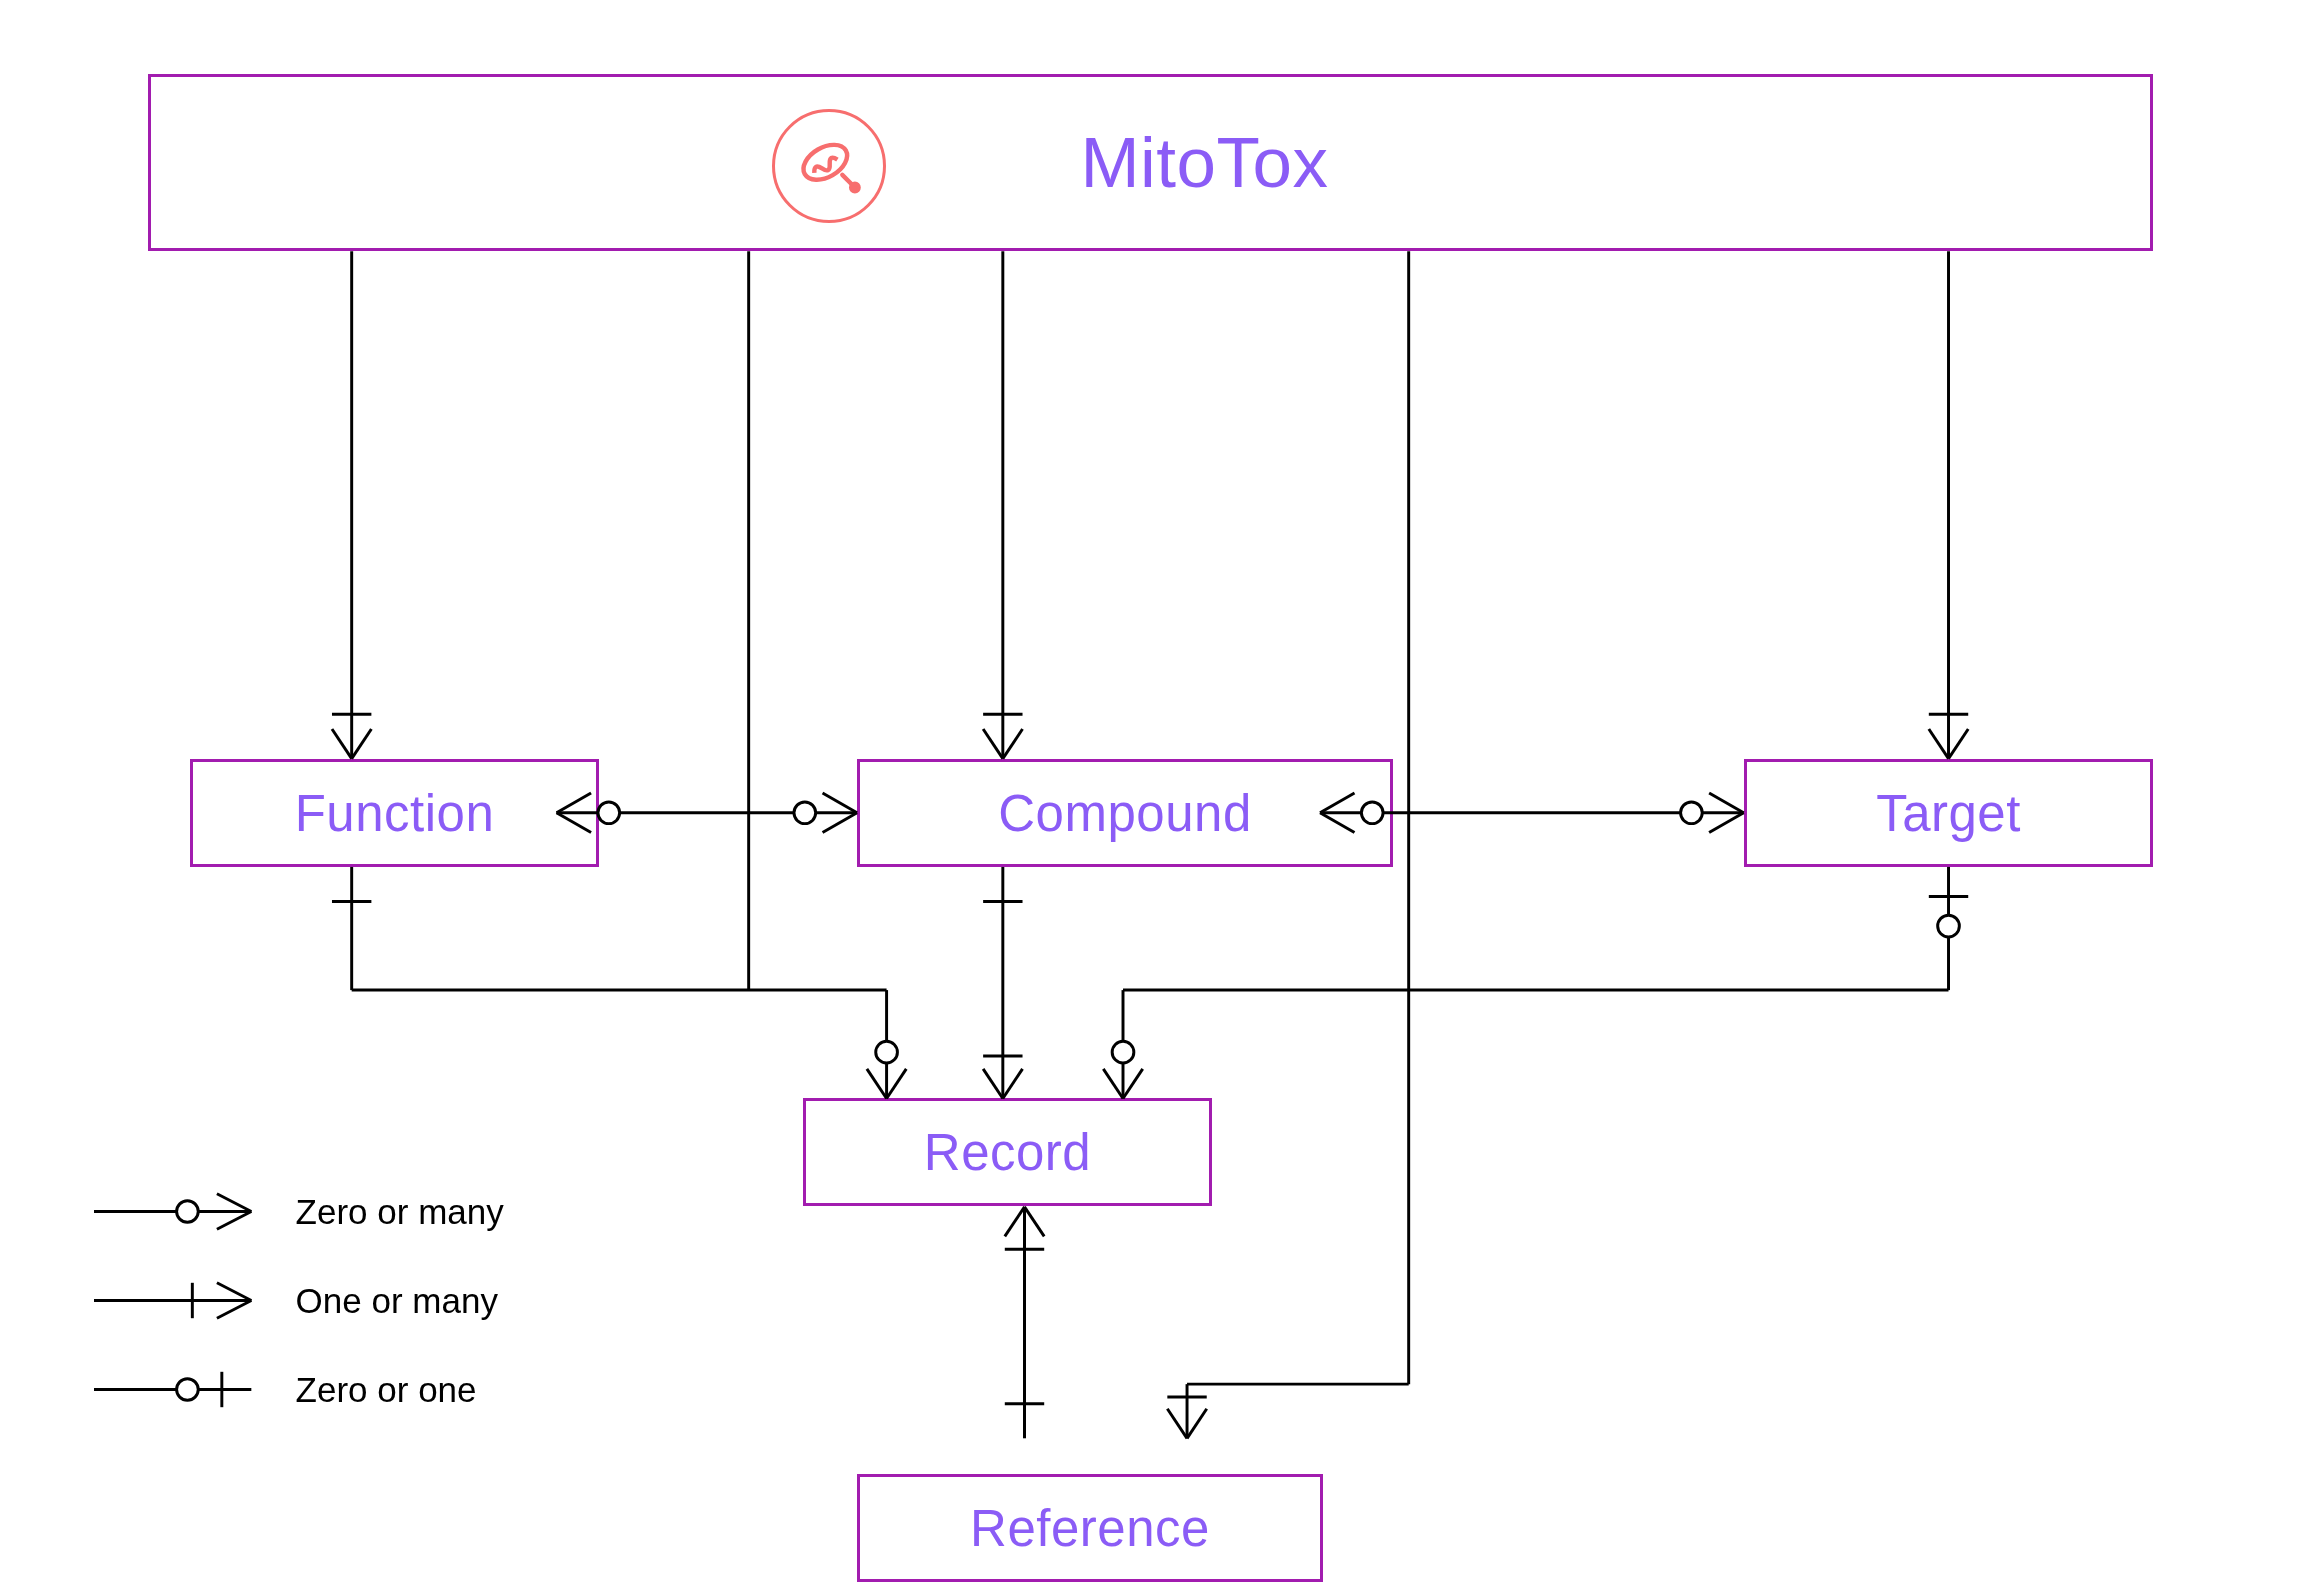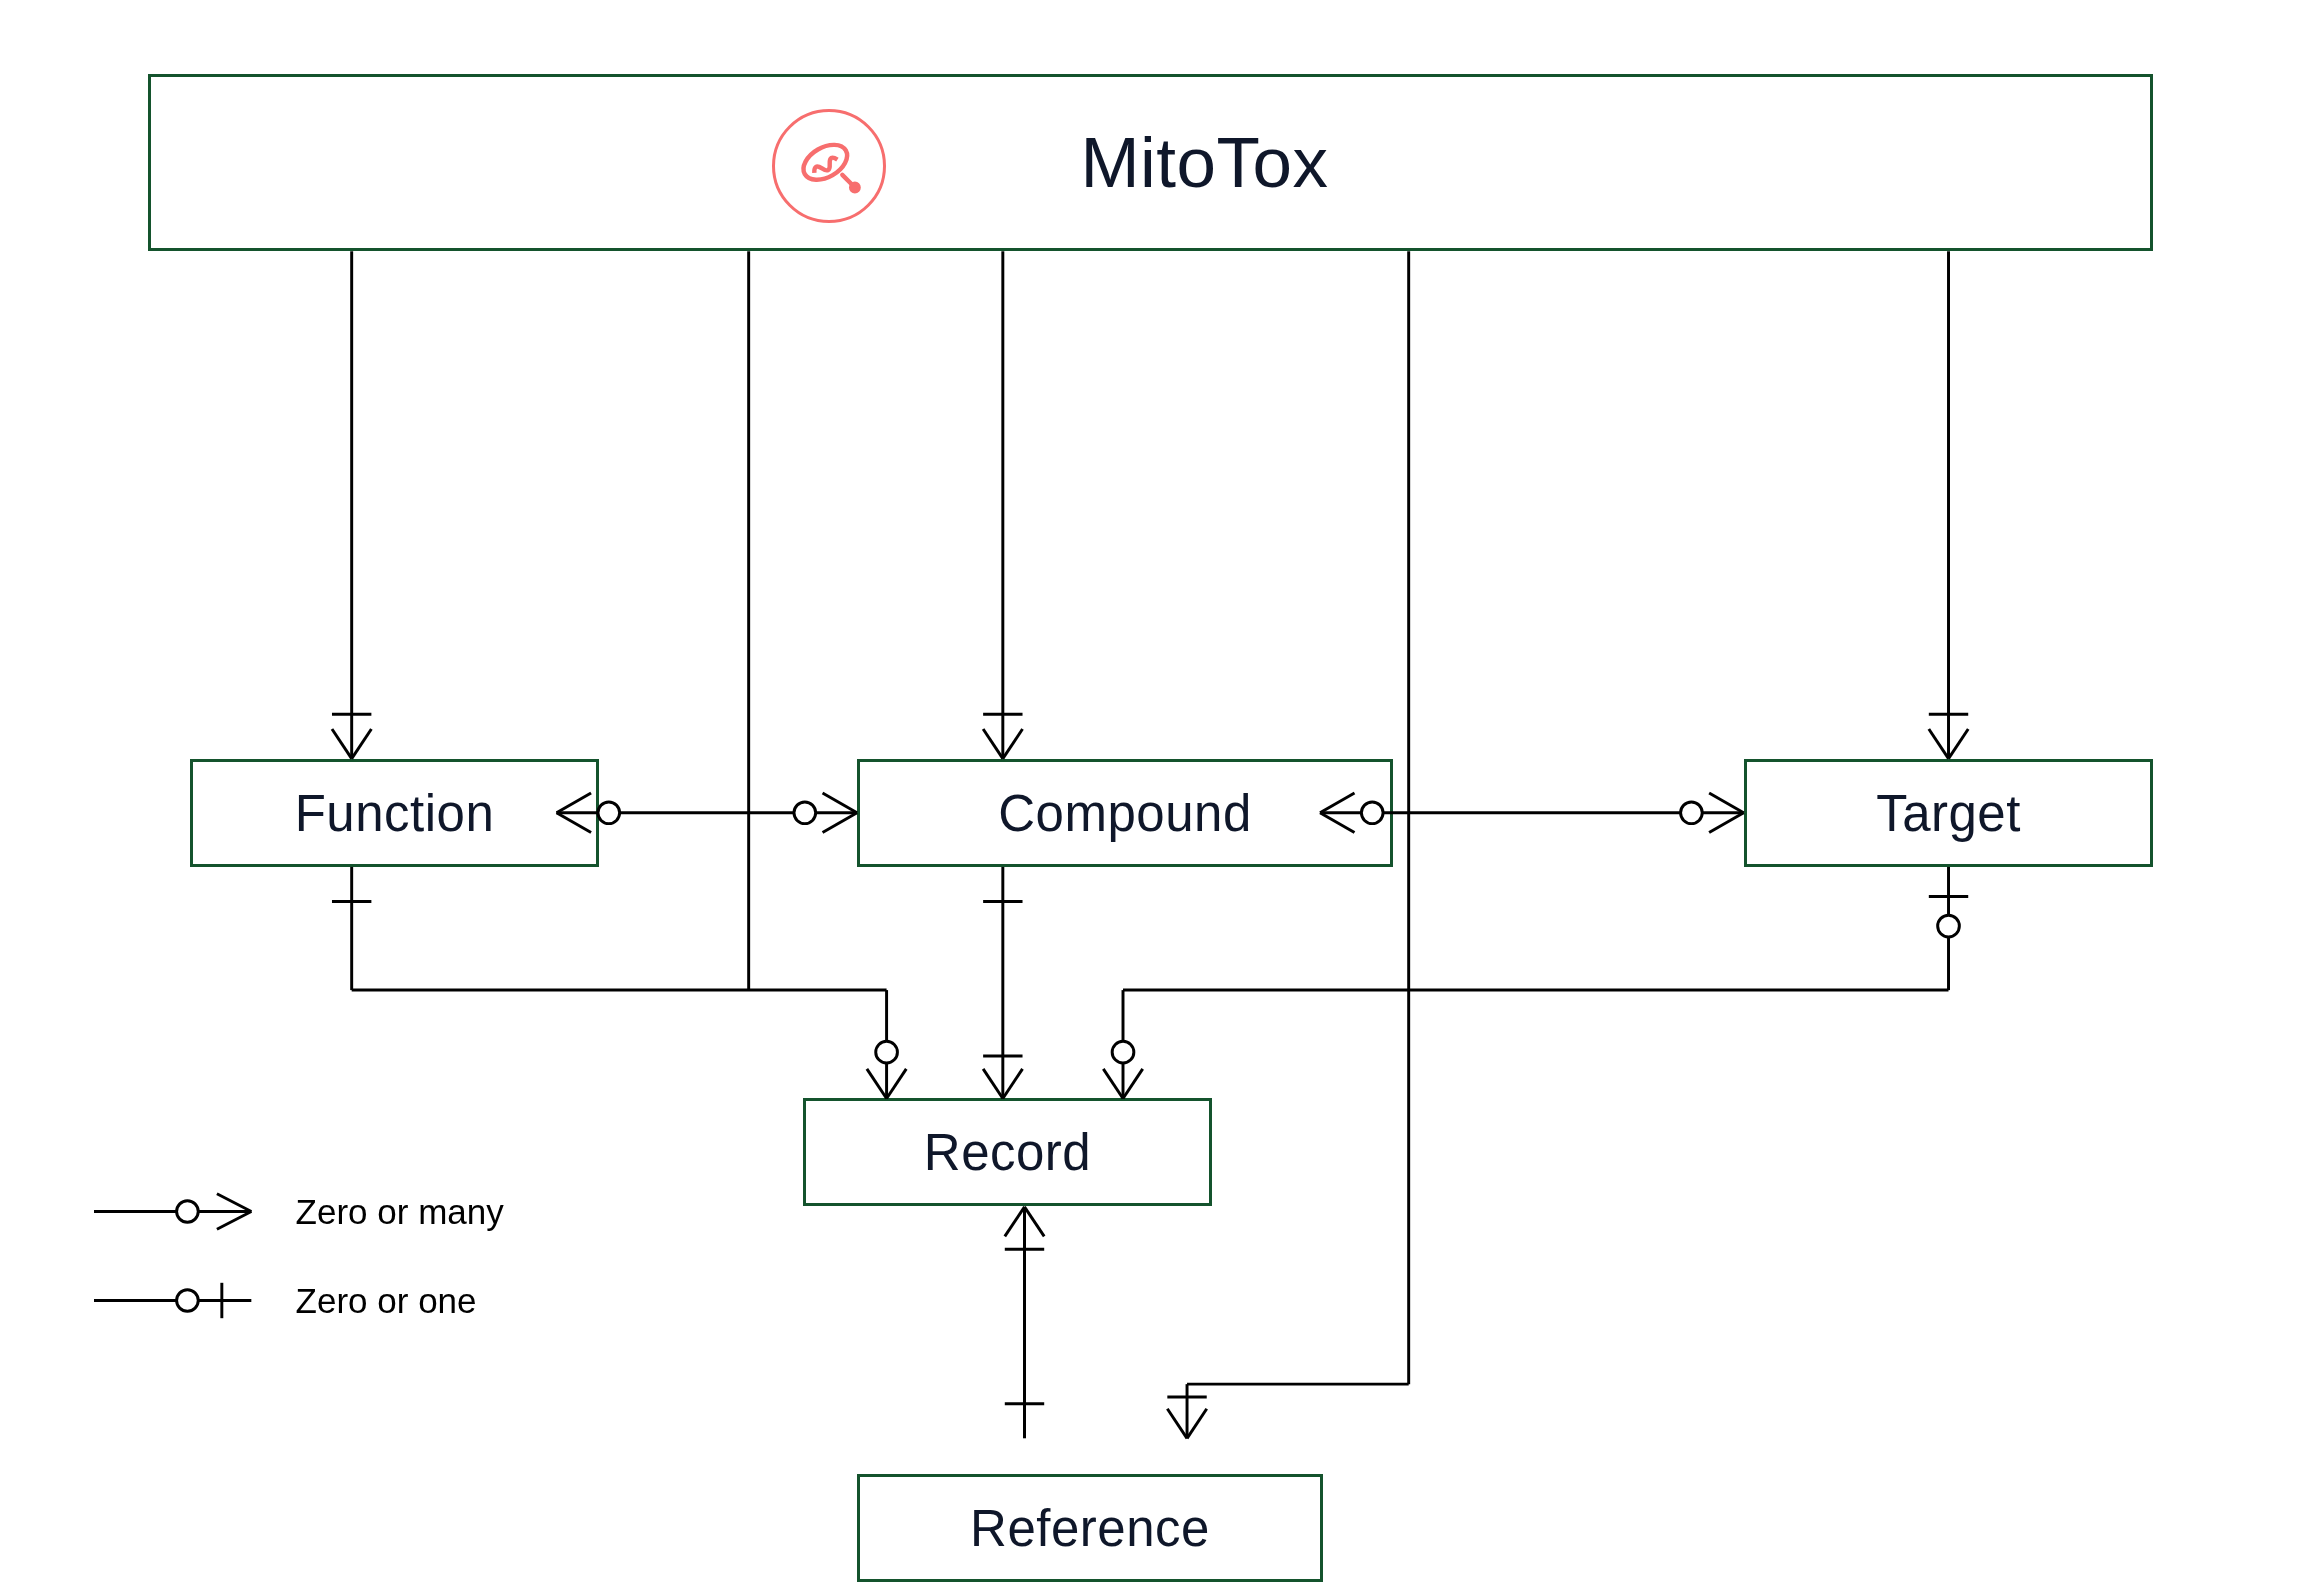--- a/index.html
+++ b/index.html
@@ -6,28 +6,28 @@
     margin: 0;
     padding: 0;
     width: 2313px;
     height: 1596px;
     background: #ffffff;
     font-family: "Segoe UI", "Helvetica Neue", Arial, sans-serif;
     position: relative;
   }
   .entity-box {
     position: absolute;
-    border: 3px solid #14532d;
+    border: 3px solid #a21caf;
     background: #fff;
     display: flex;
     align-items: center;
     justify-content: center;
     font-size: 51px;
     font-weight: 400;
-    color: #0f172a;
+    color: #8b5cf6;
     box-sizing: border-box;
     letter-spacing: 0.5px;
   }
   .title-box {
     font-size: 71px;
   }
   .logo-circle {
     position: absolute;
     width: 108px;
     height: 108px;
@@ -204,20 +204,31 @@
         <line x1="160" y1="30" x2="125" y2="12"></line>
         <line x1="160" y1="30" x2="125" y2="48"></line>
       </g>
     </svg>
     <span class="legend-label">Zero or many</span>
   </div>
   <div class="legend-row">
     <svg viewBox="0 0 180 60">
       <g stroke="#000" stroke-width="3" fill="none">
         <line x1="0" y1="30" x2="160" y2="30"></line>
+        <line x1="100" y1="12" x2="100" y2="48"></line>
+        <line x1="160" y1="30" x2="125" y2="12"></line>
+        <line x1="160" y1="30" x2="125" y2="48"></line>
+      </g>
+    </svg>
+    <span class="legend-label">One or many</span>
+  </div>
+  <div class="legend-row">
+    <svg viewBox="0 0 180 60">
+      <g stroke="#000" stroke-width="3" fill="none">
+        <line x1="0" y1="30" x2="160" y2="30"></line>
         <circle cx="95" cy="30" r="11" fill="#fff"></circle>
         <line x1="130" y1="12" x2="130" y2="48"></line>
       </g>
     </svg>
     <span class="legend-label">Zero or one</span>
   </div>
 </div>
 
 
 </body></html>

